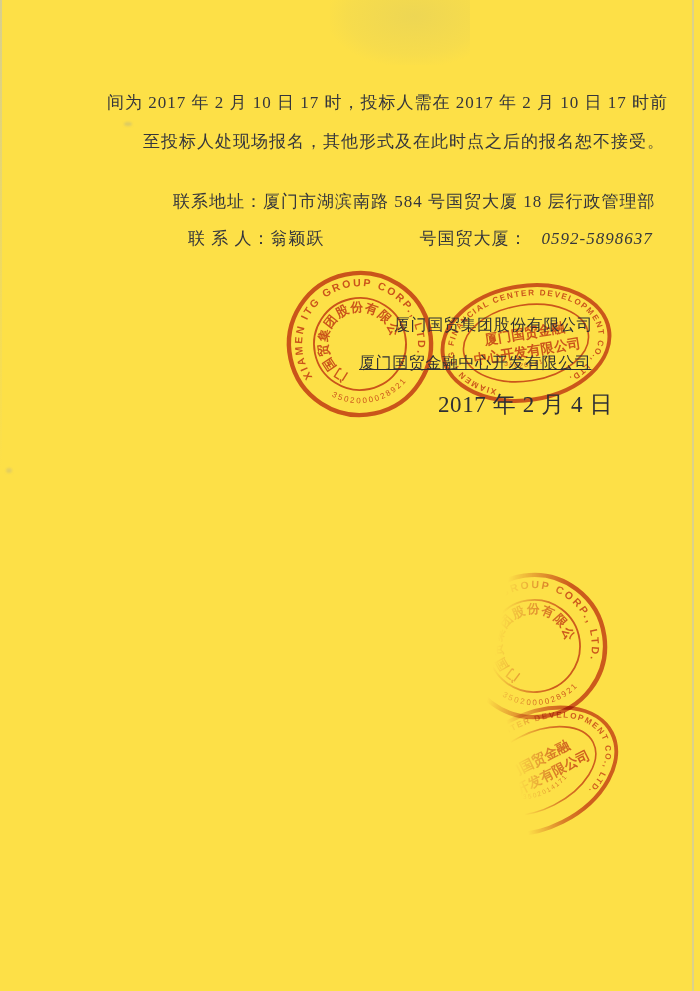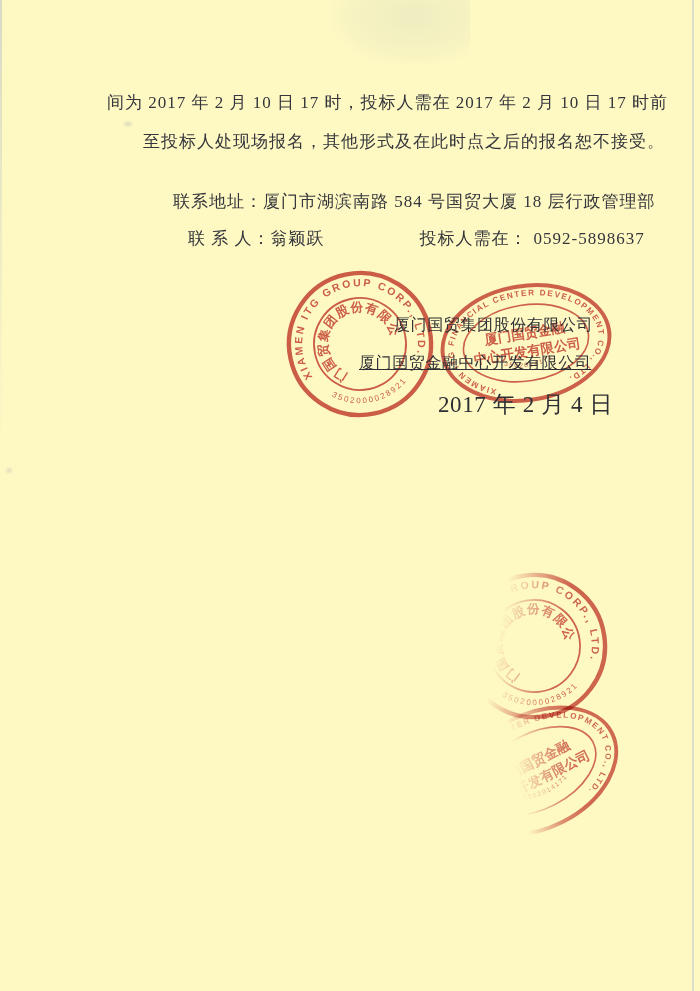--- a/index.html
+++ b/index.html
@@ -1,21 +1,21 @@
 <!DOCTYPE html>
 <html><head>
 <meta charset="utf-8">
 <style>
   html,body{margin:0;padding:0;}
   body{
     width:700px;height:991px;background:#ffffff;
     font-family:"Liberation Serif","DejaVu Serif",serif;
   }
   .page{
-    position:relative;width:700px;height:991px;background:#fef9c3;overflow:hidden;
+    position:relative;width:700px;height:991px;background:#fde047;overflow:hidden;
     color:#33343a;
   }
   
   .smudge-top{
     position:absolute;left:330px;top:-10px;width:140px;height:75px;
     background:radial-gradient(ellipse at 60% 35%,rgba(125,145,175,0.12),rgba(125,145,175,0.05) 55%,transparent 75%);
   }
   .speck-1{
     position:absolute;left:124px;top:122px;width:8px;height:4px;border-radius:50%;
     background:rgba(140,150,170,0.28);filter:blur(1px);
@@ -29,21 +29,21 @@
     background:linear-gradient(to bottom,rgba(185,192,202,0.55),rgba(185,192,202,0.12) 70%,transparent);
   }
   .scan-edge-right{
     position:absolute;left:692px;top:0;width:2px;height:991px;
     background:rgba(188,196,206,0.5);
   }
   
   .txt{position:absolute;white-space:pre;z-index:3;}
   .body-line{font-size:17px;letter-spacing:1px;color:#35363c;}
   .sig-line{font-size:16px;letter-spacing:0.6px;color:#2e2f35;}
-  .phone-num{margin-left:6px;}
+  .phone-num{margin-left:14px;font-style:italic;}
   
   .stamp{position:absolute;z-index:2;mix-blend-mode:multiply;}
   .stamp circle,.stamp ellipse{stroke:currentColor;fill:none;}
   .stamp text{fill:currentColor;font-family:"Liberation Sans","DejaVu Sans",sans-serif;}
   .stamp .cjk{font-family:"Liberation Serif","DejaVu Serif",serif;}
   .stamp-a{opacity:0.92;}
   .stamp-b{opacity:0.9;}
   .stamp-c{
     opacity:0.88;
     -webkit-mask-image:linear-gradient(100deg,transparent 30%,rgba(0,0,0,0.7) 52%,#000 64%);
@@ -68,21 +68,21 @@
 
   <div class="txt body-line" style="left:107px;top:91px;">间为 2017 年 2 月 10 日 17 时，投标人需在 2017 年 2 月 10 日 17 时前</div>
   <div class="txt body-line" style="left:107px;top:130px;margin-left:36px;">至投标人处现场报名，其他形式及在此时点之后的报名恕不接受。</div>
 
   <div class="txt body-line" style="left:152px;top:170px;">
     <span>联系地址：</span><span>厦门市湖滨南路 584 号国贸大厦 18 层行政管理部</span>
   </div>
   <div class="txt body-line" style="left:167px;top:207px;width:460px;">
     <span>联 系 人：</span><span>翁颖跃</span>
     <span style="position:absolute;left:221px;top:0;">
-      <span>投标人需在：</span><span class="phone-num">0592-5898637</span>
+      <span>号国贸大厦：</span><span class="phone-num">0592-5898637</span>
     </span>
   </div>
 
   <div class="txt sig-line" style="left:394px;top:315px;">厦门国贸集团股份有限公司</div>
   <div class="txt sig-line" style="left:359px;top:353px;text-decoration:underline;">厦门国贸金融中心开发有限公司</div>
   <div class="txt sig-line" style="left:438px;top:389px;font-size:23px;">2017 年 2 月 4 日</div>
 
   <svg class="stamp stamp-a" style="left:280px;top:264px;" width="160" height="160" viewBox="-80 -80 160 160" color="#c8514d">
     <defs>
       <path id="aOuter" d="M -49.7,29.5 A 57.8,57.8 0 1 1 49.7,29.5" fill="none"></path>

